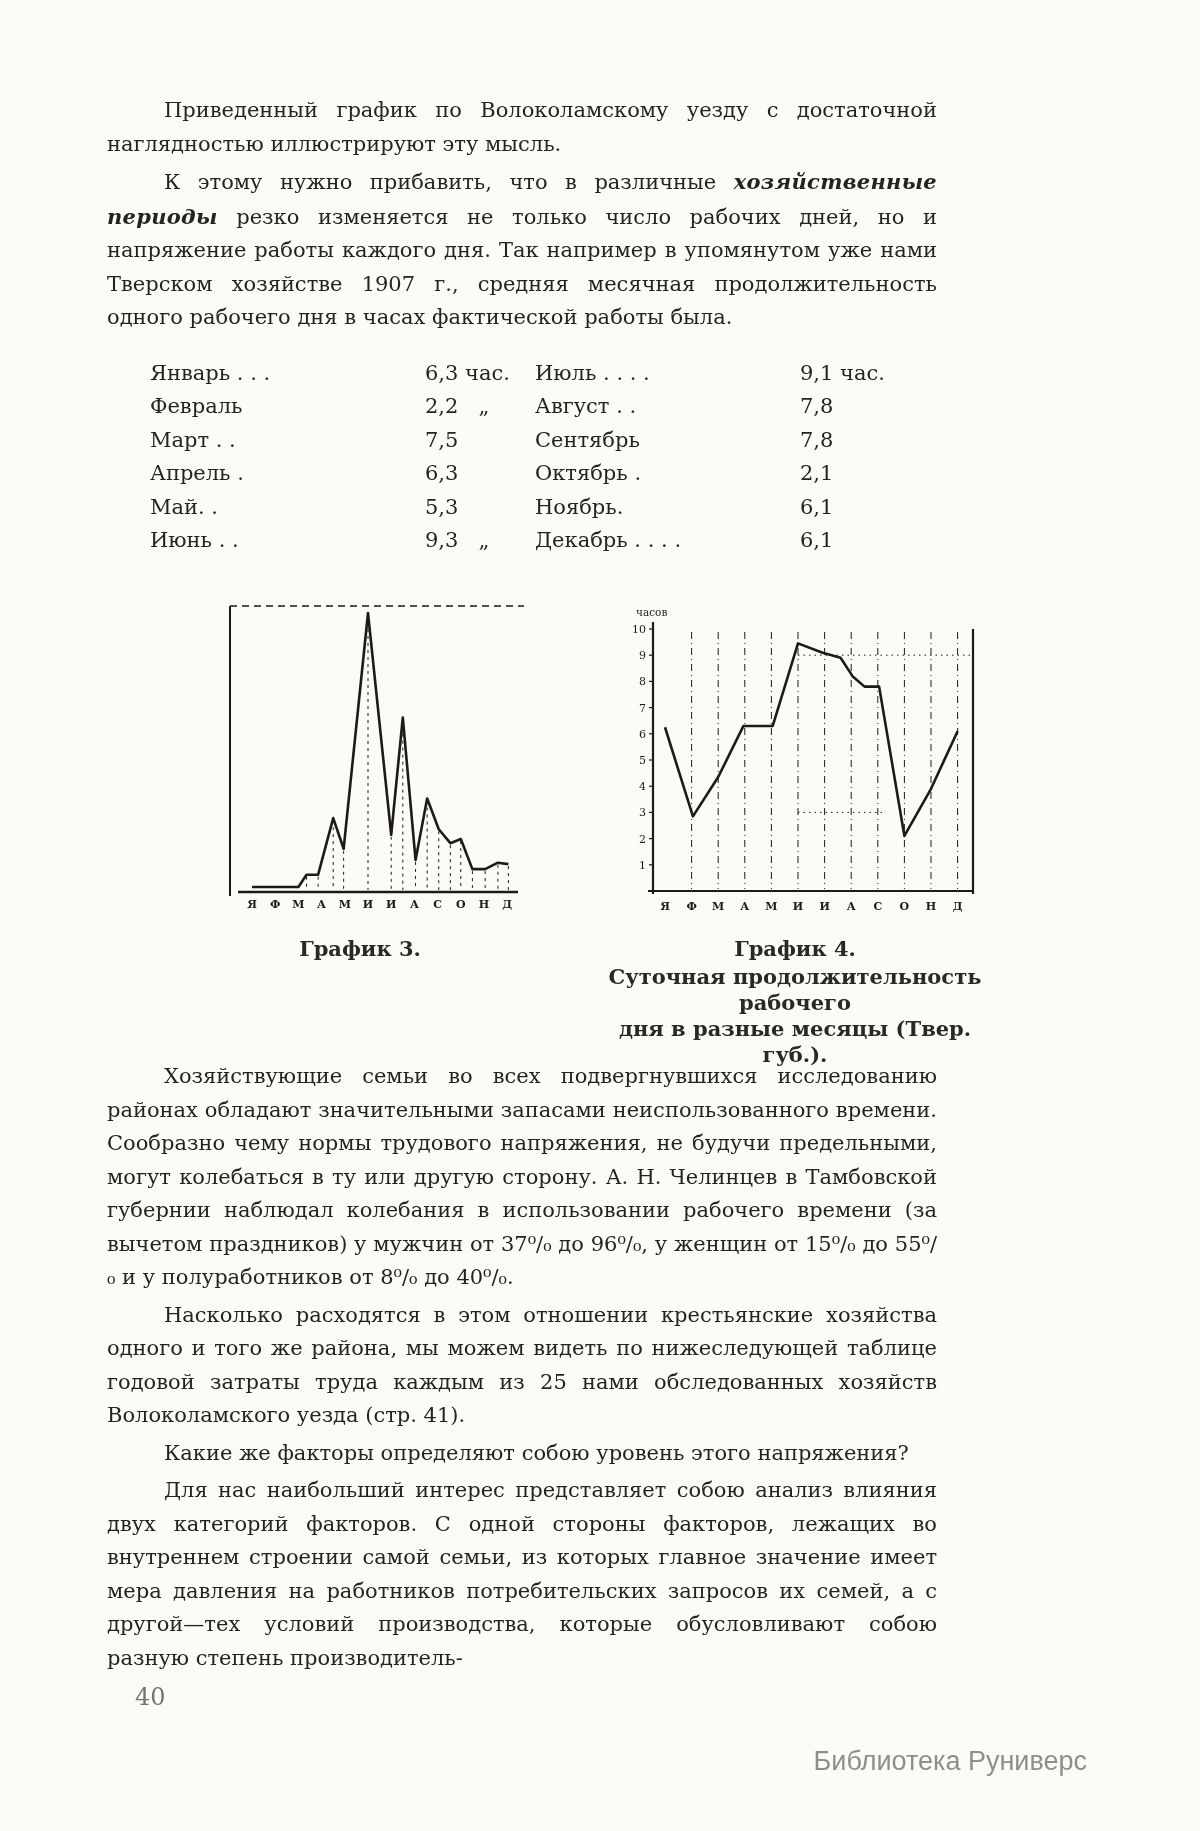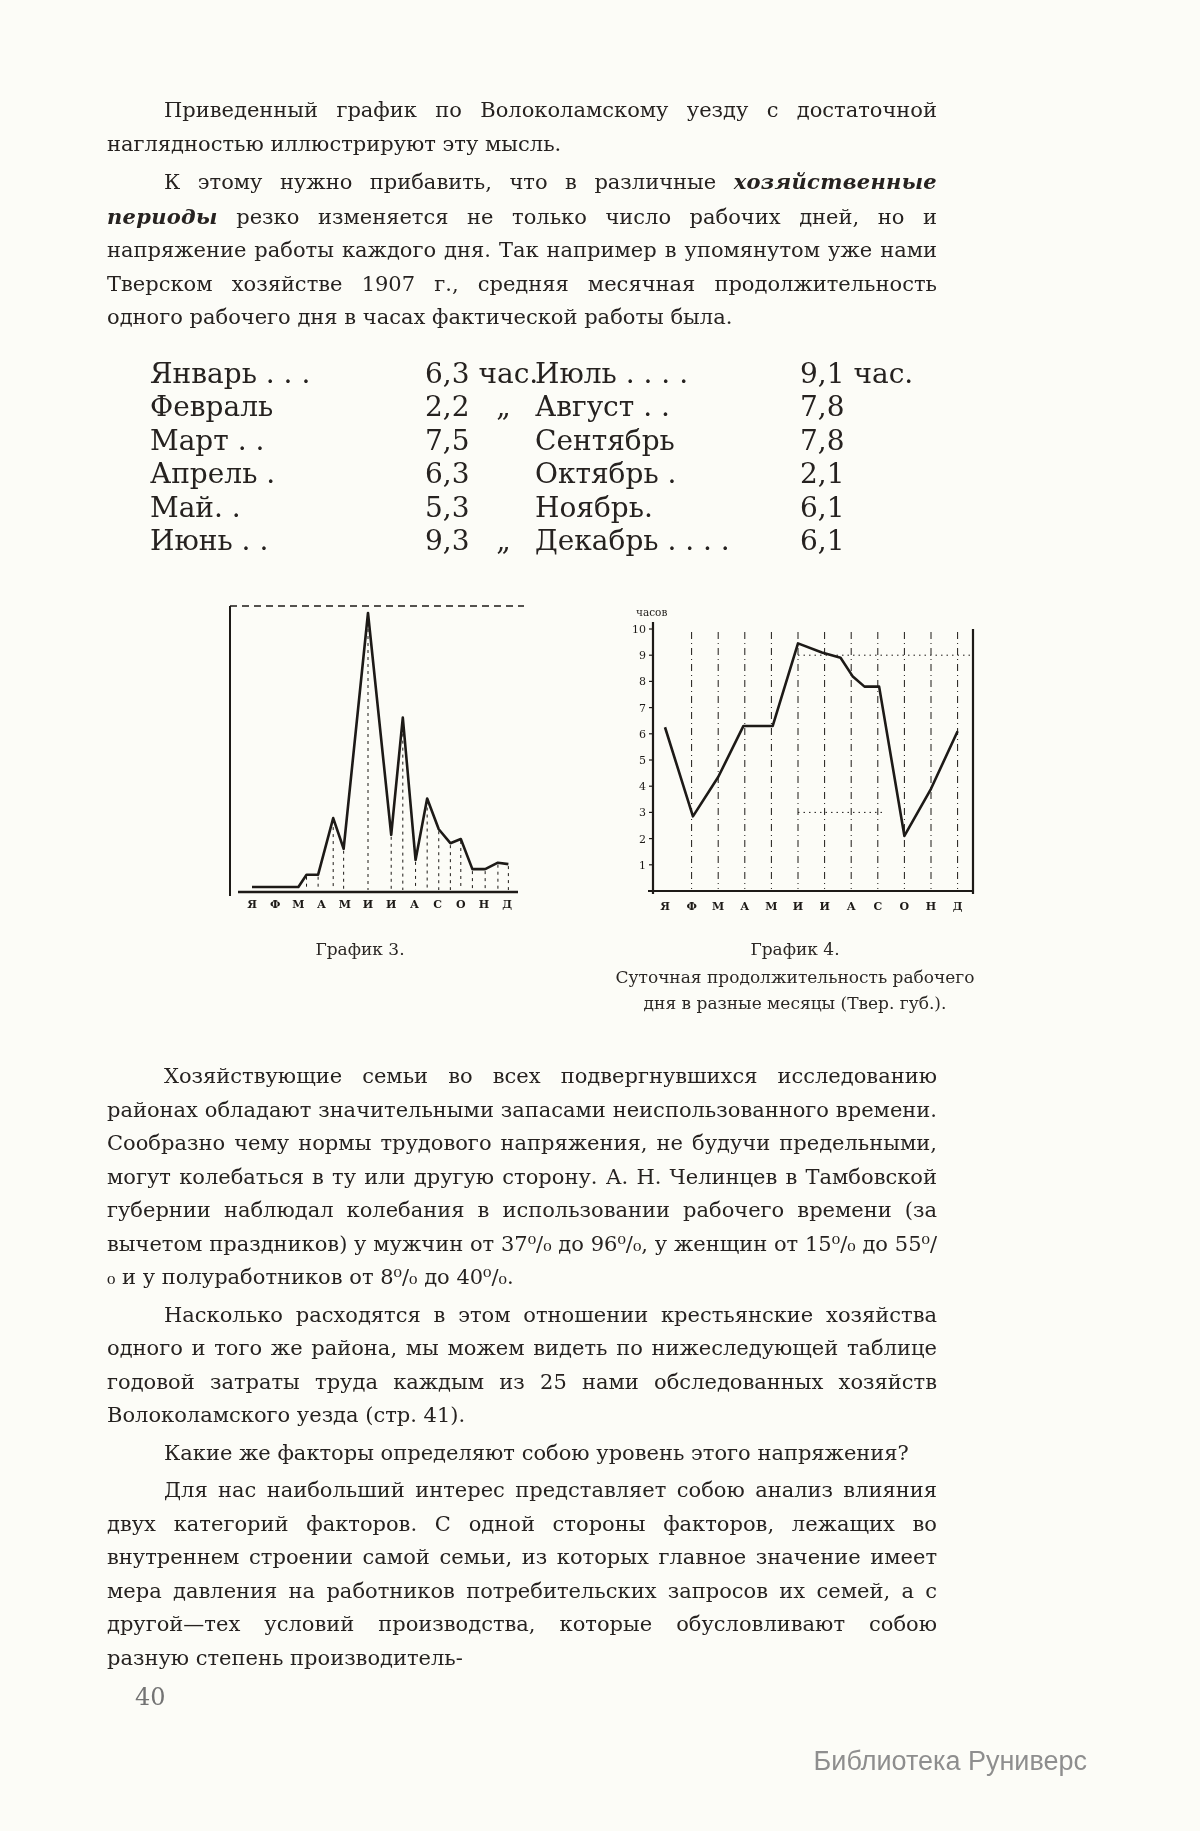--- a/index.html
+++ b/index.html
@@ -10,25 +10,25 @@
   }
   .text-block{
     position:absolute;left:103px;width:838px;
     font-size:21px;line-height:33.5px;text-align:justify;
   }
   .para{margin:4px;text-indent:57px;}
   .em{font-style:italic;font-weight:600;letter-spacing:.3px;}
   .month-table{
     position:absolute;left:150px;top:357px;width:770px;
     display:grid;grid-template-columns:275px 110px 265px 120px;
-    font-size:28px;line-height:33.4px;
+    font-size:21px;line-height:33.4px;
   }
   .mcell{white-space:pre;}
   .chart-svg{position:absolute;}
-  .caption{position:absolute;text-align:center;font-size:17px;line-height:26px;font-weight:400;color:#2b2724;}
+  .caption{position:absolute;text-align:center;font-size:21px;line-height:26px;font-weight:700;color:#2b2724;}
   .cap-title{margin-bottom:2px;}
   .cap-body{white-space:pre-line;}
   .page-number{position:absolute;left:135px;top:1683px;font-size:24px;color:#737373;}
   .watermark{
     position:absolute;right:113px;top:1746px;
     font-family:"Liberation Sans", sans-serif;font-size:27px;color:#8e8e8e;
   }
 </style>
 </head>
 <body>

